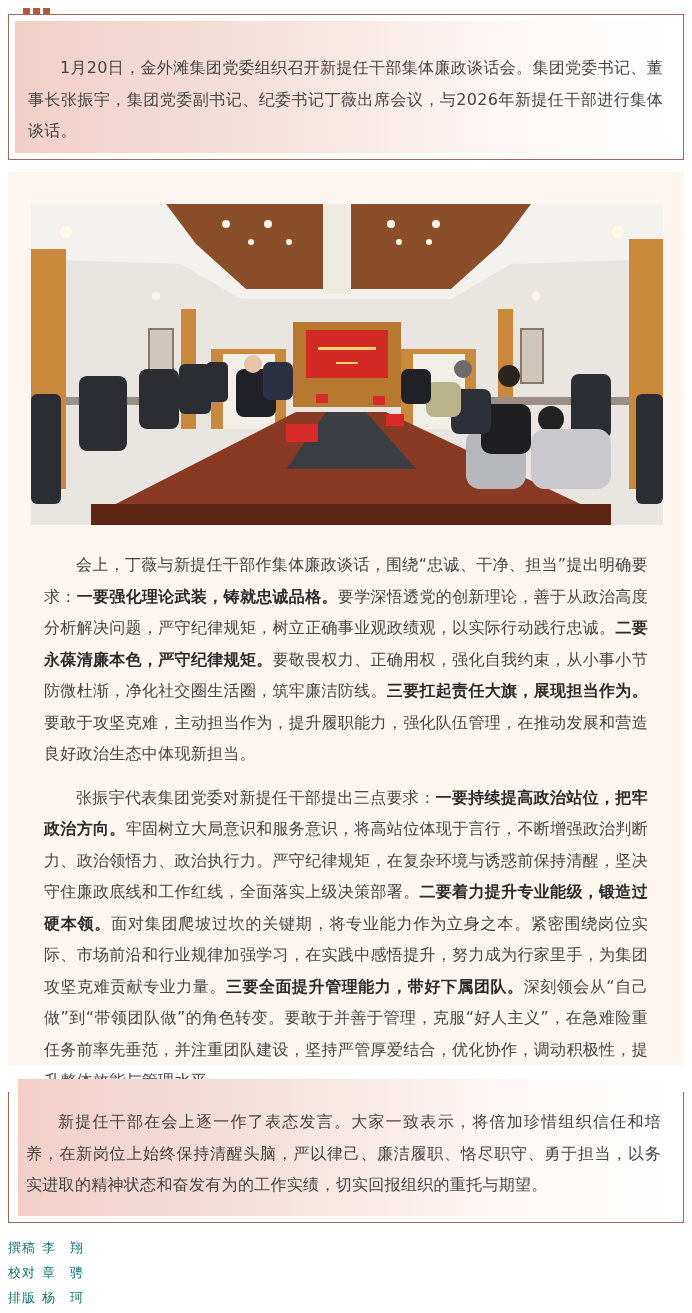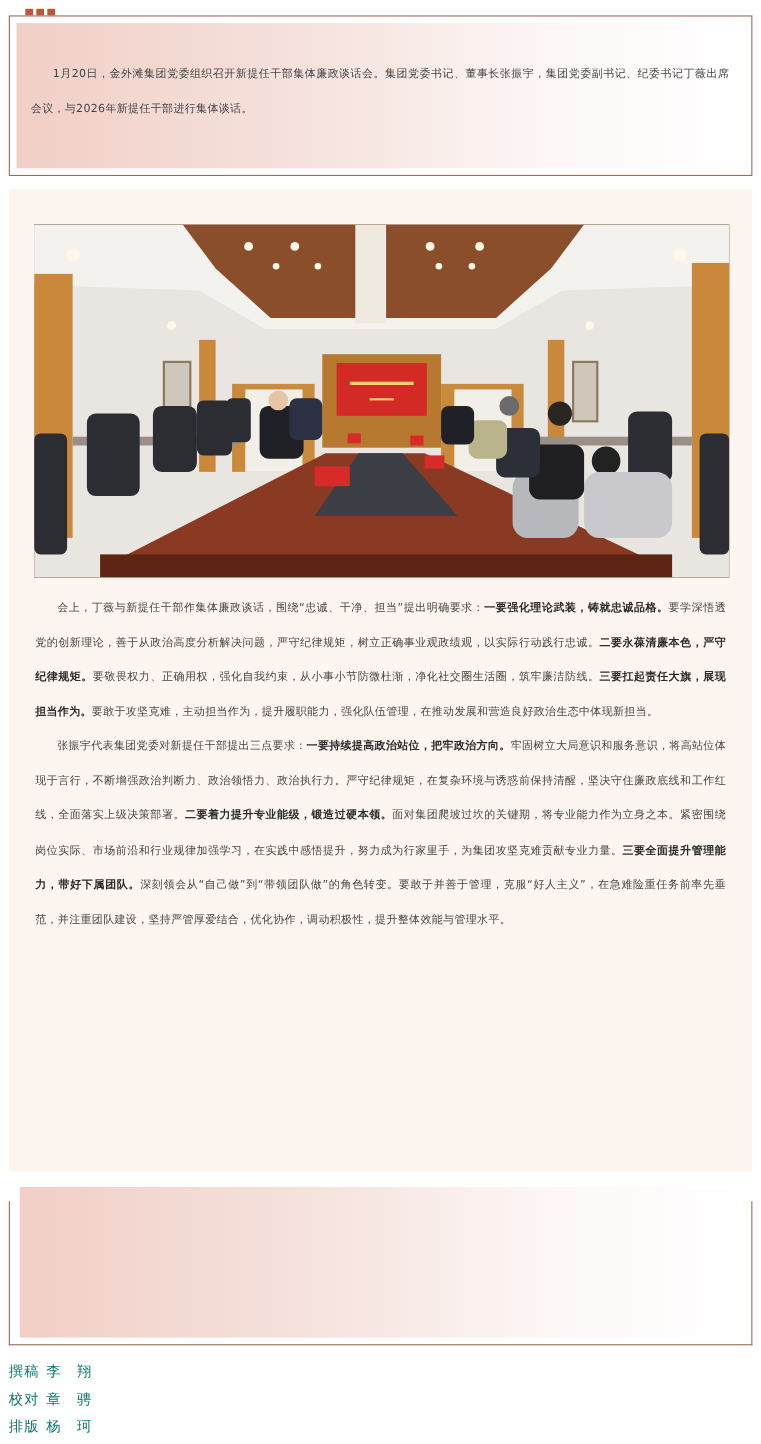--- a/index.html
+++ b/index.html
@@ -10,33 +10,33 @@
   .deco-bars { position: absolute; left: 23px; top: 8px; height: 11px; display: flex; gap: 3px; }
   .deco-bars span { width: 7px; height: 11px; background: #b9573a; display: block; }
   .box1 {
     position: absolute; left: 8px; top: 14px; width: 676px; height: 146px;
     border: 1px solid #9a6a5a; box-sizing: border-box; background: #fff;
   }
   .box1-inner {
     position: absolute; left: 6px; top: 6px; right: 6px; bottom: 6px;
     background: linear-gradient(90deg, #f1cfc7 0%, #f6e2dd 40%, #fdf8f7 75%, #ffffff 100%);
   }
-  .para { font-size: 10px; line-height: 31.5px; text-align: justify; margin: 0; letter-spacing: 0.3px; }
+  .para { font-size: 16px; line-height: 31.5px; text-align: justify; margin: 0; letter-spacing: 0.3px; }
   .box1 .para { position: absolute; left: 19px; right: 20px; top: 37px; color: #444; }
   .indent { text-indent: 2em; }
   .section2 {
     position: absolute; left: 8px; top: 172px; width: 676px; height: 893px;
     background: #fdf5ef;
   }
   .photo {
     position: absolute; left: 23px; top: 32px; width: 632px; height: 321px;
     overflow: hidden; background: #6b4a36;
   }
   .section2 .body-text { position: absolute; left: 24px; right: 24px; top: 365px; color: #454545; }
-  .body-text p { margin: 0; }
+  .body-text p { margin: 12px; }
   .body-text b { color: #2b2b2b; font-weight: bold; }
   .box3 {
     position: absolute; left: 8px; top: 1092px; width: 676px; height: 131px;
     border-left: 1px solid #9a6a5a; border-right: 1px solid #9a6a5a; border-bottom: 1px solid #9a6a5a;
     box-sizing: border-box; background: #fff;
   }
   .box3-inner {
     position: absolute; left: 9px; top: -13px; right: 5px; bottom: 6px;
     background: linear-gradient(90deg, #f1cfc7 0%, #f6e2dd 40%, #fdf8f7 75%, #ffffff 100%);
   }
@@ -142,19 +142,20 @@
   </div>
 
   <div class="body-text para">
     <p class="indent"><span>会上，丁薇与新提任干部作集体廉政谈话，围绕“忠诚、干净、担当”提出明确要求：</span><b>一要强化理论武装，铸就忠诚品格。</b><span>要学深悟透党的创新理论，善于从政治高度分析解决问题，严守纪律规矩，树立正确事业观政绩观，以实际行动践行忠诚。</span><b>二要永葆清廉本色，严守纪律规矩。</b><span>要敬畏权力、正确用权，强化自我约束，从小事小节防微杜渐，净化社交圈生活圈，筑牢廉洁防线。</span><b>三要扛起责任大旗，展现担当作为。</b><span>要敢于攻坚克难，主动担当作为，提升履职能力，强化队伍管理，在推动发展和营造良好政治生态中体现新担当。</span></p>
     <p class="indent"><span>张振宇代表集团党委对新提任干部提出三点要求：</span><b>一要持续提高政治站位，把牢政治方向。</b><span>牢固树立大局意识和服务意识，将高站位体现于言行，不断增强政治判断力、政治领悟力、政治执行力。严守纪律规矩，在复杂环境与诱惑前保持清醒，坚决守住廉政底线和工作红线，全面落实上级决策部署。</span><b>二要着力提升专业能级，锻造过硬本领。</b><span>面对集团爬坡过坎的关键期，将专业能力作为立身之本。紧密围绕岗位实际、市场前沿和行业规律加强学习，在实践中感悟提升，努力成为行家里手，为集团攻坚克难贡献专业力量。</span><b>三要全面提升管理能力，带好下属团队。</b><span>深刻领会从“自己做”到“带领团队做”的角色转变。要敢于并善于管理，克服“好人主义”，在急难险重任务前率先垂范，并注重团队建设，坚持严管厚爱结合，优化协作，调动积极性，提升整体效能与管理水平。</span></p>
   </div>
 </div>
 
 <div class="box3">
   <div class="box3-inner"></div>
+  <p class="para indent">新提任干部在会上逐一作了表态发言。大家一致表示，将倍加珍惜组织信任和培养，在新岗位上始终保持清醒头脑，严以律己、廉洁履职、恪尽职守、勇于担当，以务实进取的精神状态和奋发有为的工作实绩，切实回报组织的重托与期望。</p>
 </div>
 
 <div class="credits">
   <div><span>撰稿</span><span class="sp"></span><span>李　翔</span></div>
   <div><span>校对</span><span class="sp"></span><span>章　骋</span></div>
   <div><span>排版</span><span class="sp"></span><span>杨　珂</span></div>
 </div>
 
 </body></html>

